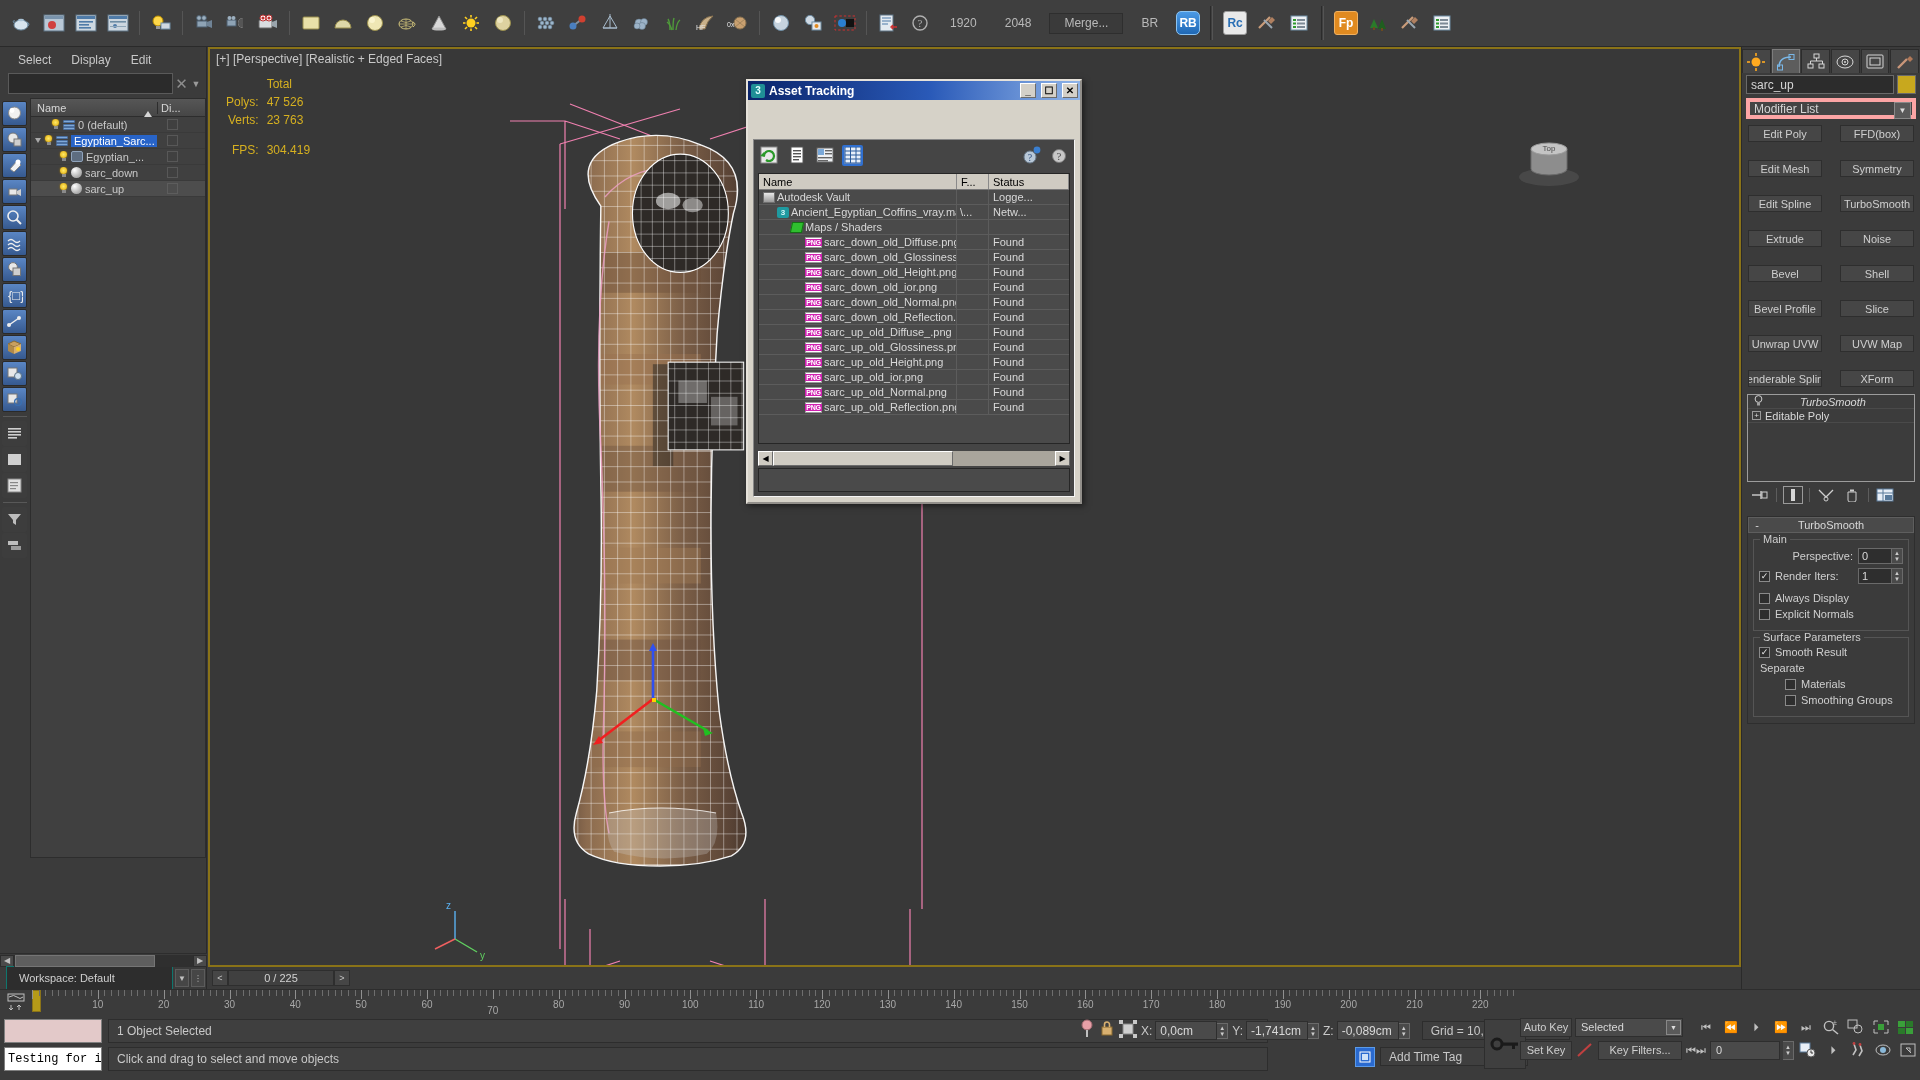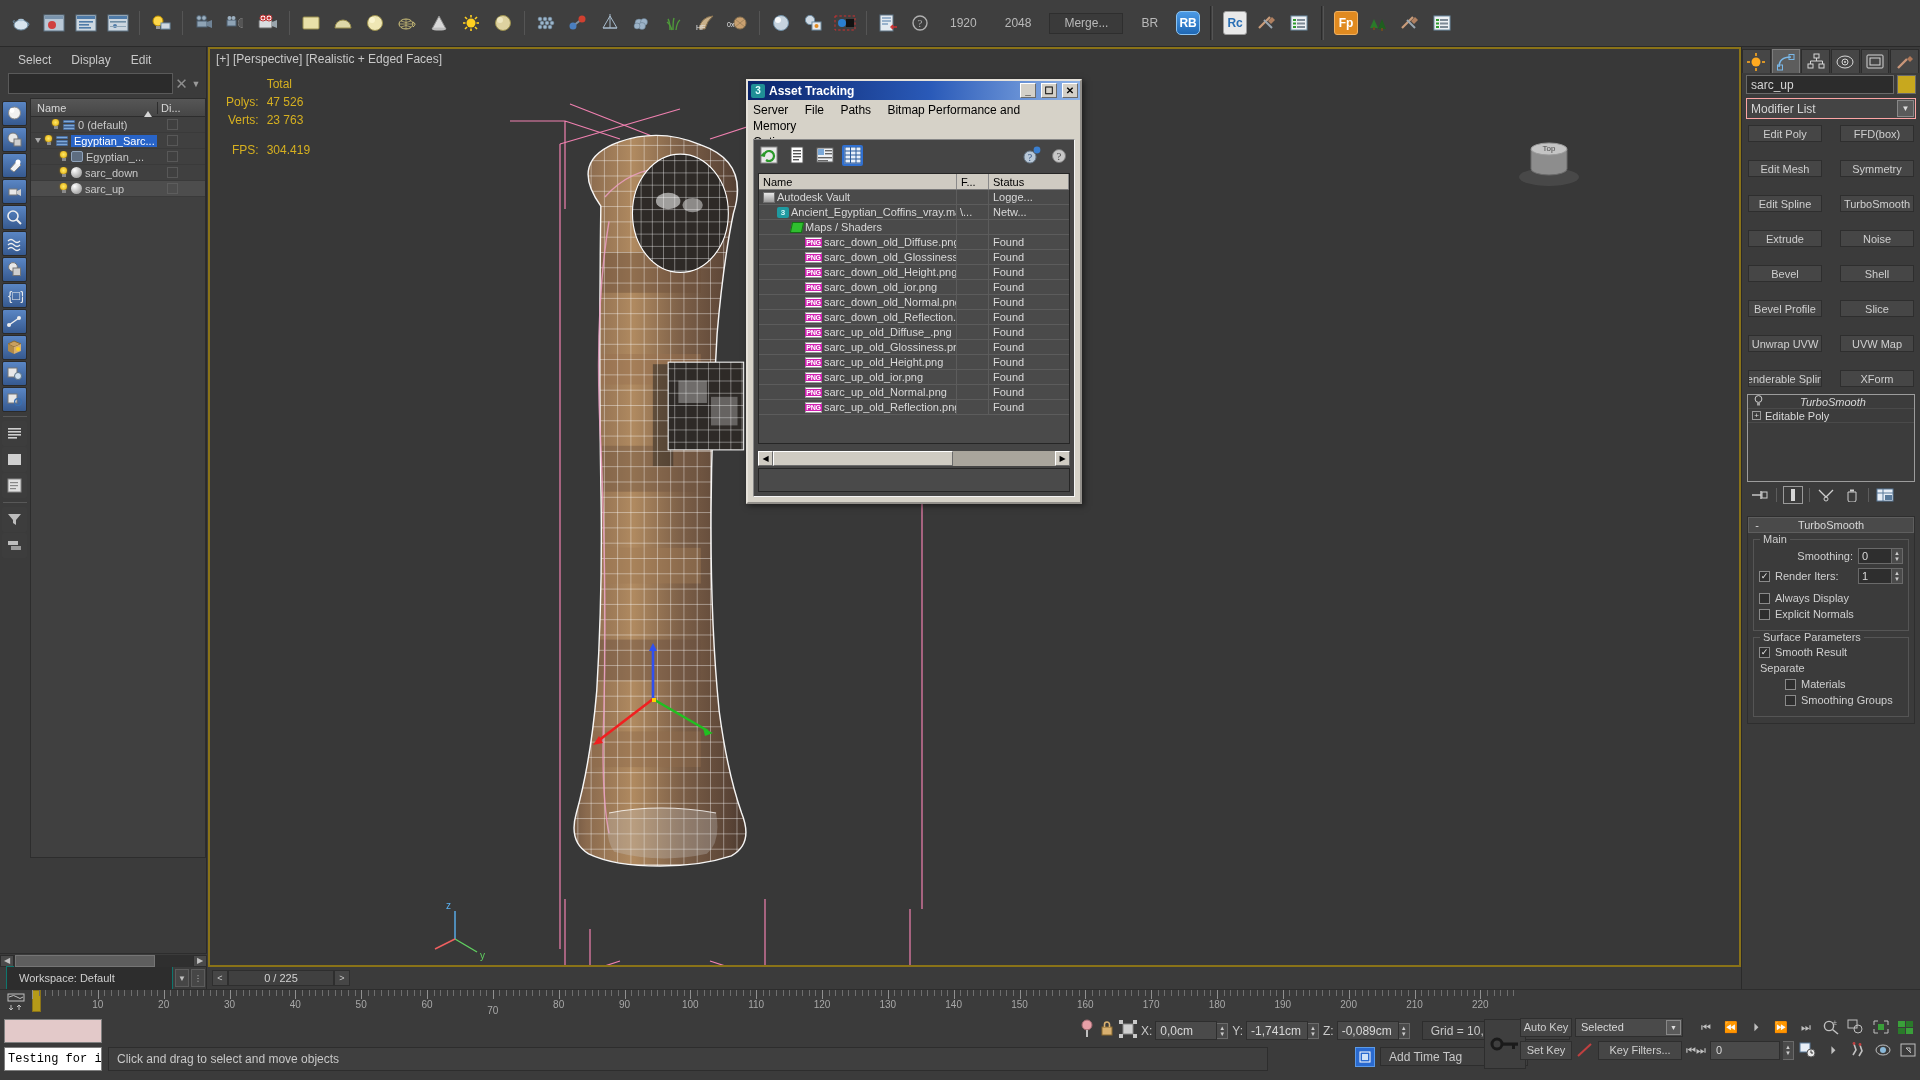--- a/index.html
+++ b/index.html
@@ -207,22 +207,22 @@
   .cp-tabs { display:flex; height:25px; padding-top:2px; }
   .cp-tab { width:29px;height:24px; margin-right:1px; background:#464646;
      border:1px solid #2c2c2c; border-bottom:none;
      display:flex;align-items:center;justify-content:center;}
   .cp-tab.active { background:#5d5d5d; border-color:#7c7c7c; }
   .cp-namerow { display:flex; gap:3px; padding:3px 4px; align-items:center;}
   .cp-name { flex:1; height:19px; background:#2c2c2c; border:1px solid #6a6a6a;
      color:#d5d5d5; font-size:12px; padding-left:4px; display:flex;align-items:center;}
   .cp-color { width:19px;height:19px; background:#c8a81e; border:1px solid #6a6a6a;}
   .cp-modrow { padding: 1px 4px 3px 4px; }
-  .cp-modlist { height:21px; background:#444; border:1px solid #fca5a5;
-     display:flex; align-items:center; color:#d5d5d5; font-size:12px; padding-left:4px;}
+  .cp-modlist { height:21px; background:#444; border:4px solid #fca5a5;
+     display:flex; align-items:flex-start; color:#d5d5d5; font-size:12px; padding-left:4px;}
   .cp-modlist .dd { margin-left:auto; width:17px;height:17px;background:#5a5a5a;
      border:1px solid #888; display:flex;align-items:center;justify-content:center;
      font-size:8px; color:#ddd; margin-right:1px;}
   .mod-grid { display:grid; grid-template-columns: 1fr 1fr; gap:18px; padding: 3px 6px; }
   .mod-btn { height:17px; background:#464646; border:1px solid #2e2e2e;
      display:flex;align-items:center;justify-content:center; font-size:11px; color:#cfcfcf;
      overflow:hidden; white-space:nowrap; }
 
   .stack {
     margin: 4px 5px 0 5px; height:88px; background:#3c3c3c;
@@ -996,31 +996,20 @@
 
   <div class="dlg">
     <div class="dlg-title">
       <div class="tico">3</div>
       <span>Asset Tracking</span>
       <div class="sp"></div>
       <div class="tbtn">_</div>
       <div class="tbtn">☐</div>
       <div class="tbtn">✕</div>
     </div>
-    <div class="dlg-menu">
-      <div>
-        <span>Server</span>
-        <span>File</span>
-        <span>Paths</span>
-        <span>Bitmap Performance and Memory</span>
-      </div>
-      <div>
-        <span>Options</span>
-      </div>
-    </div>
 
     <div class="dlg-inner">
       <div class="dlg-tb">
         <div class="tb-i">
           <svg width="18" height="18">
               <rect x="1" y="1" width="16" height="16" fill="#e8e8e8" stroke="#888"></rect>
               <path d="M4 10 a5 5 0 1 1 2 4" stroke="#2a9a2a" stroke-width="2.2" fill="none"></path>
               <path d="M4 6 l1 5 l-5 -1z" fill="#2a9a2a"></path>
             </svg>
         </div>
@@ -1380,21 +1369,21 @@
 
     <div class="rollout">
       <div class="ro-hdr">
         <span class="mn">-</span>
         <span class="tx">TurboSmooth</span>
       </div>
 
       <div class="group">
         <div class="gtitle">Main</div>
         <div class="prow">
-          <div class="lab">Smoothing:</div>
+          <div class="lab">Perspective:</div>
           <div class="spin">0</div>
           <div class="spinb">
               <span>▲</span>
               <span>▼</span>
             </div>
         </div>
         <div class="prow">
           <div class="cbx">✓</div>
           <div class="lab" style="text-align:left;flex:1;">Render Iters:</div>
           <div class="spin">1</div>
@@ -1699,20 +1688,21 @@
         <div class="num" style="left: 1250.83px;">190</div>
         <div class="num" style="left: 1316.67px;">200</div>
         <div class="num" style="left: 1382.5px;">210</div>
         <div class="num" style="left: 1448.33px;">220</div>
       </div>
   </div>
 
   <div class="statusbar">
     <div class="sb-colorpick"></div>
     <div class="sb-maxscript">Testing for i</div>
+    <div class="sb-line1">1 Object Selected</div>
     <div class="sb-line2">Click and drag to select and move objects</div>
 
     <div class="sb-coords">
       <div style="width:30px"></div>
       <div>
         <svg width="16" height="20">
             <circle cx="8" cy="6" r="5" fill="#e8a0a8" stroke="#a06870"></circle>
             <path d="M8 11 v7" stroke="#c0c0c0" stroke-width="2"></path>
           </svg>
       </div>

